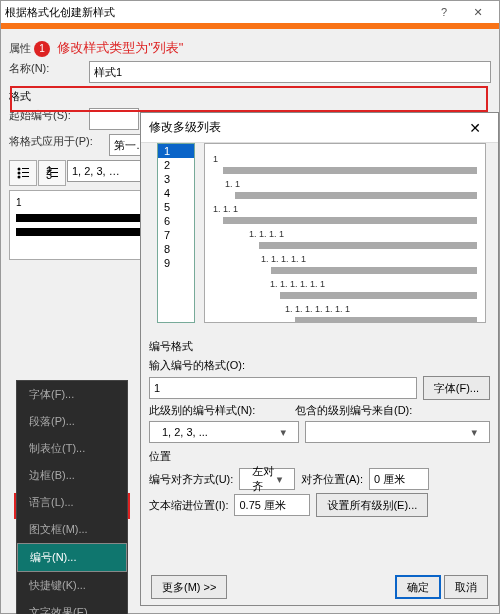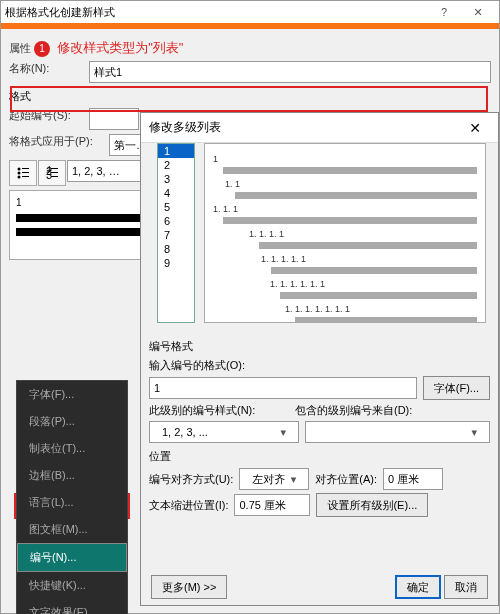--- a/index.html
+++ b/index.html
@@ -182,21 +182,21 @@
       </div>
     <div class="sub-select" style="flex:1">
         <span></span>
         <span class="select-arrow"></span>
       </div>
   </div>
 
   <div class="sub-sec" style="margin-top:6px">位置</div>
   <div class="sub-row">
     <label>编号对齐方式(U):</label>
-    <div class="sub-select" style="width:70px">
+    <div class="sub-select" style="width:56px">
         <span>左对齐</span>
         <span class="select-arrow"></span>
       </div>
     <label>对齐位置(A):</label>
     <input class="sub-input" style="width: 60px;" value="0 厘米">
   </div>
   <div class="sub-row">
     <label>文本缩进位置(I):</label>
     <input class="sub-input" style="width: 76px;" value="0.75 厘米">
     <div class="btn">设置所有级别(E)...</div>

